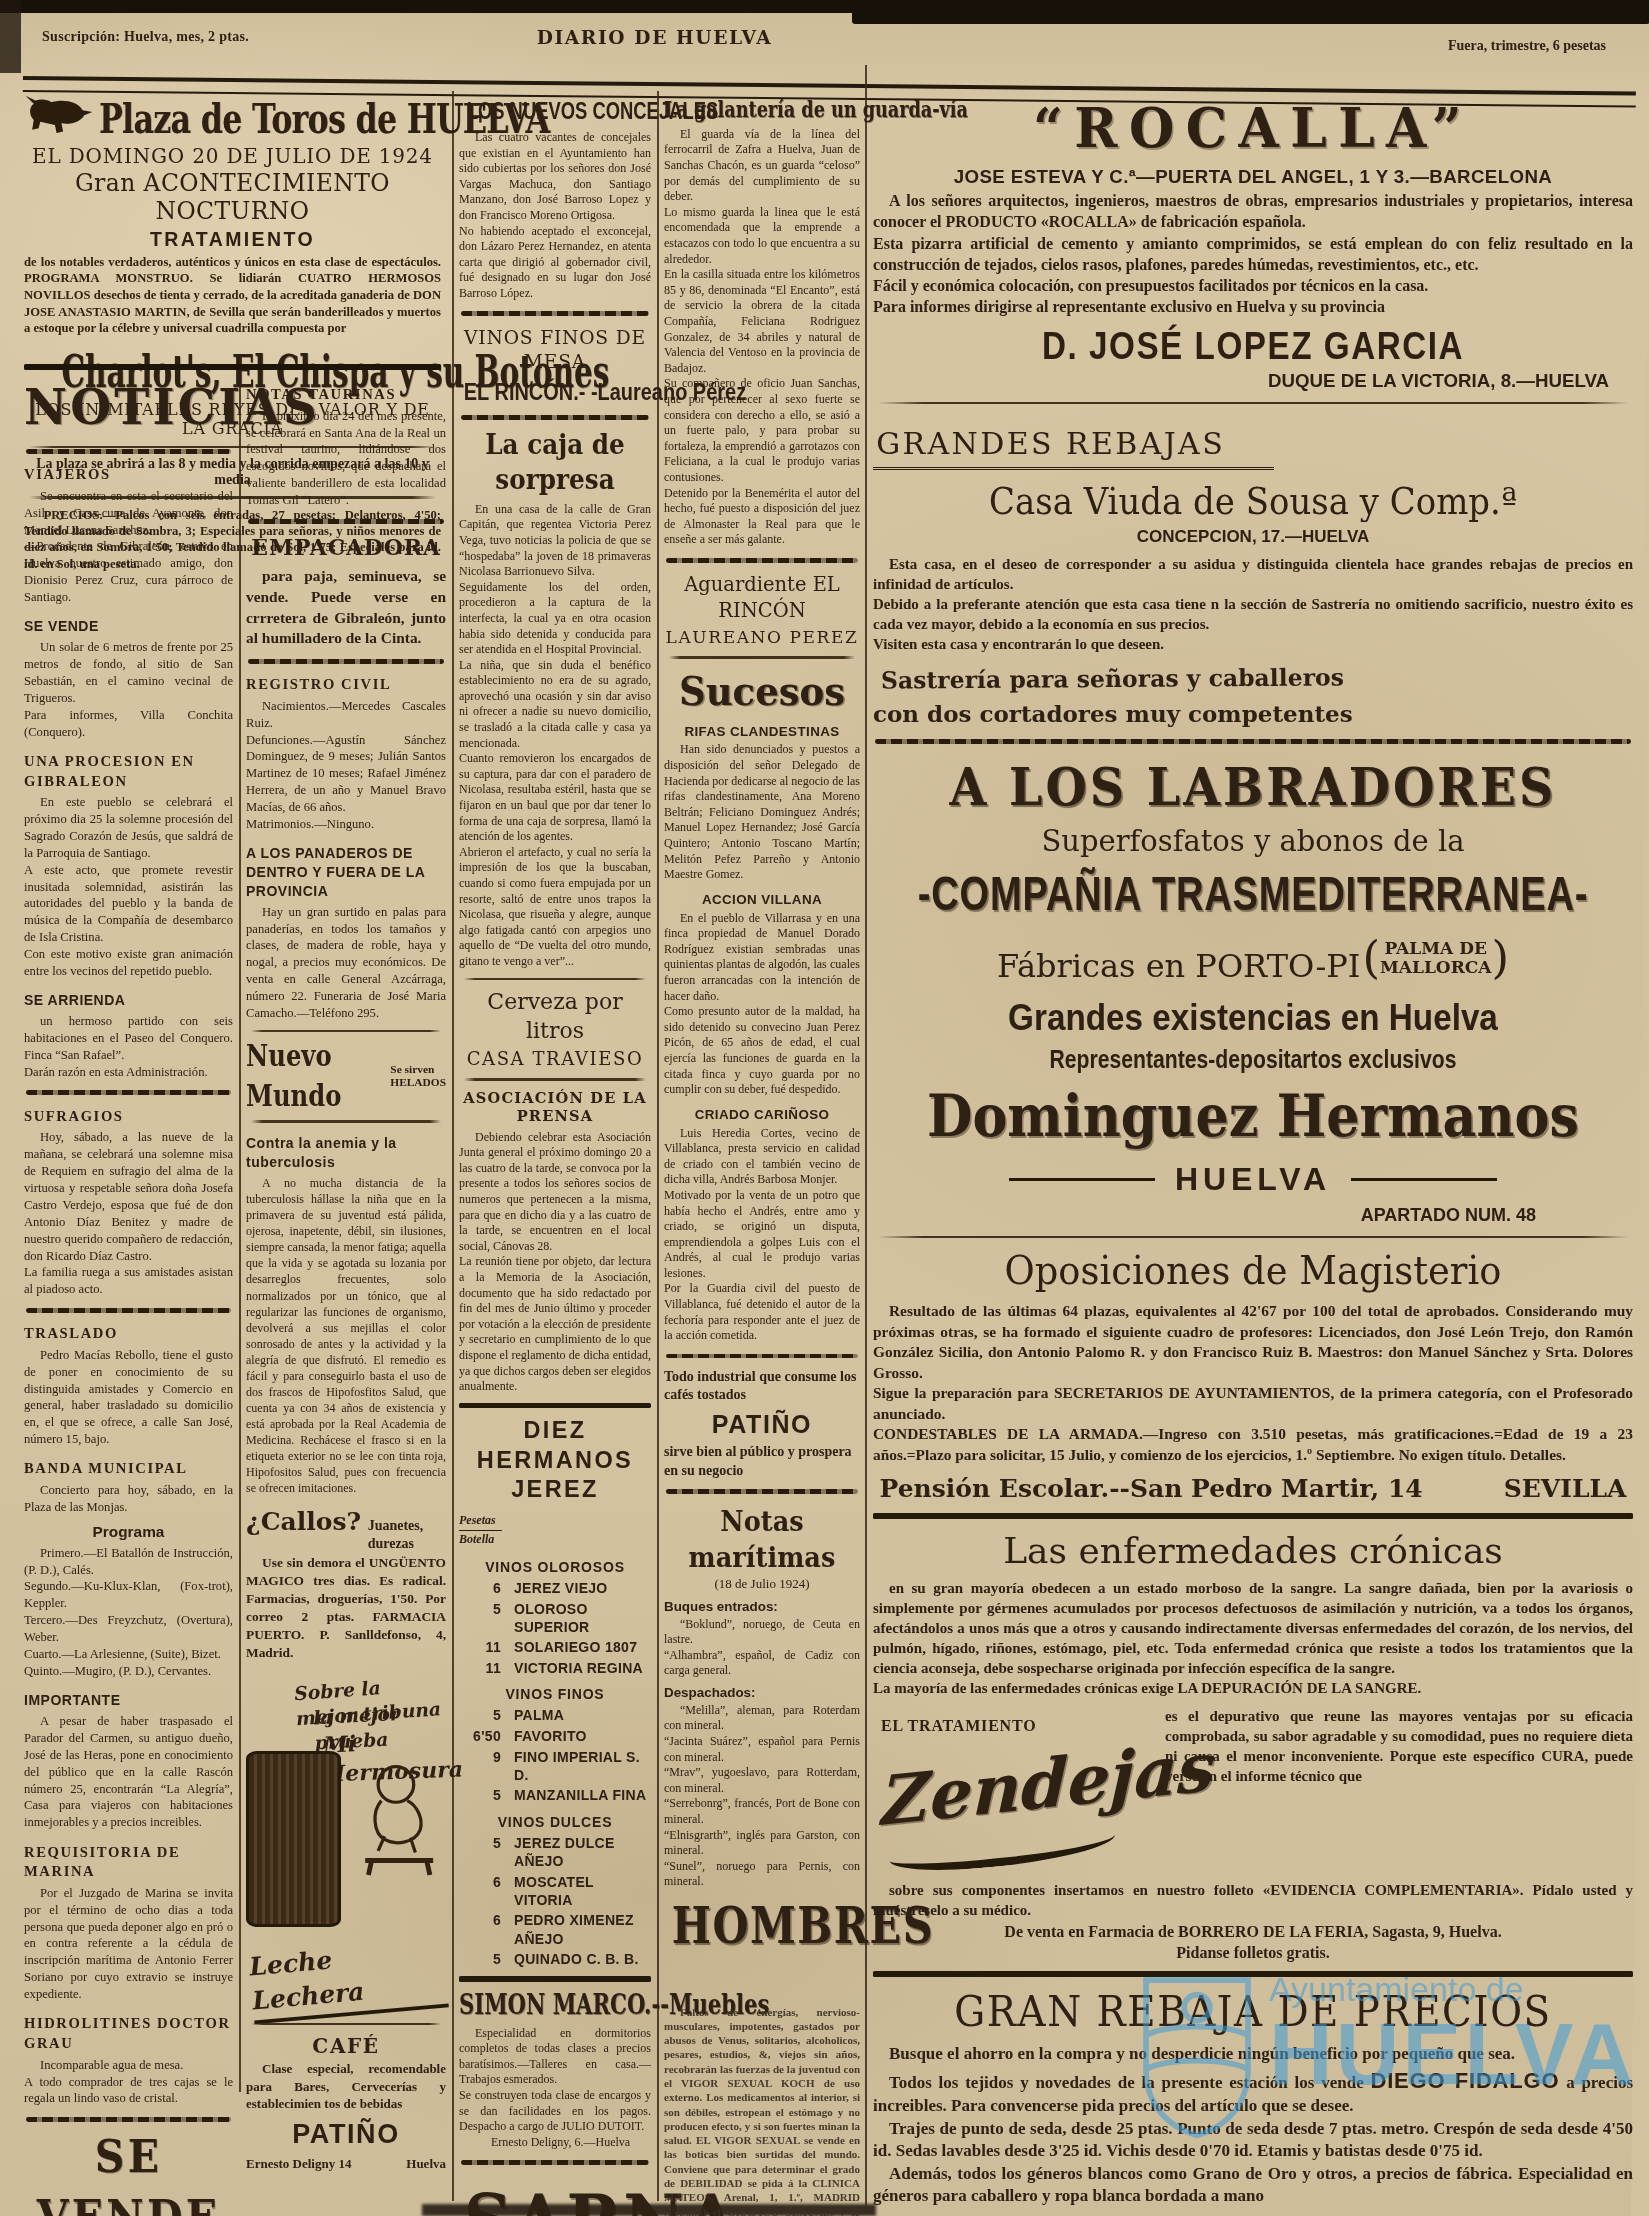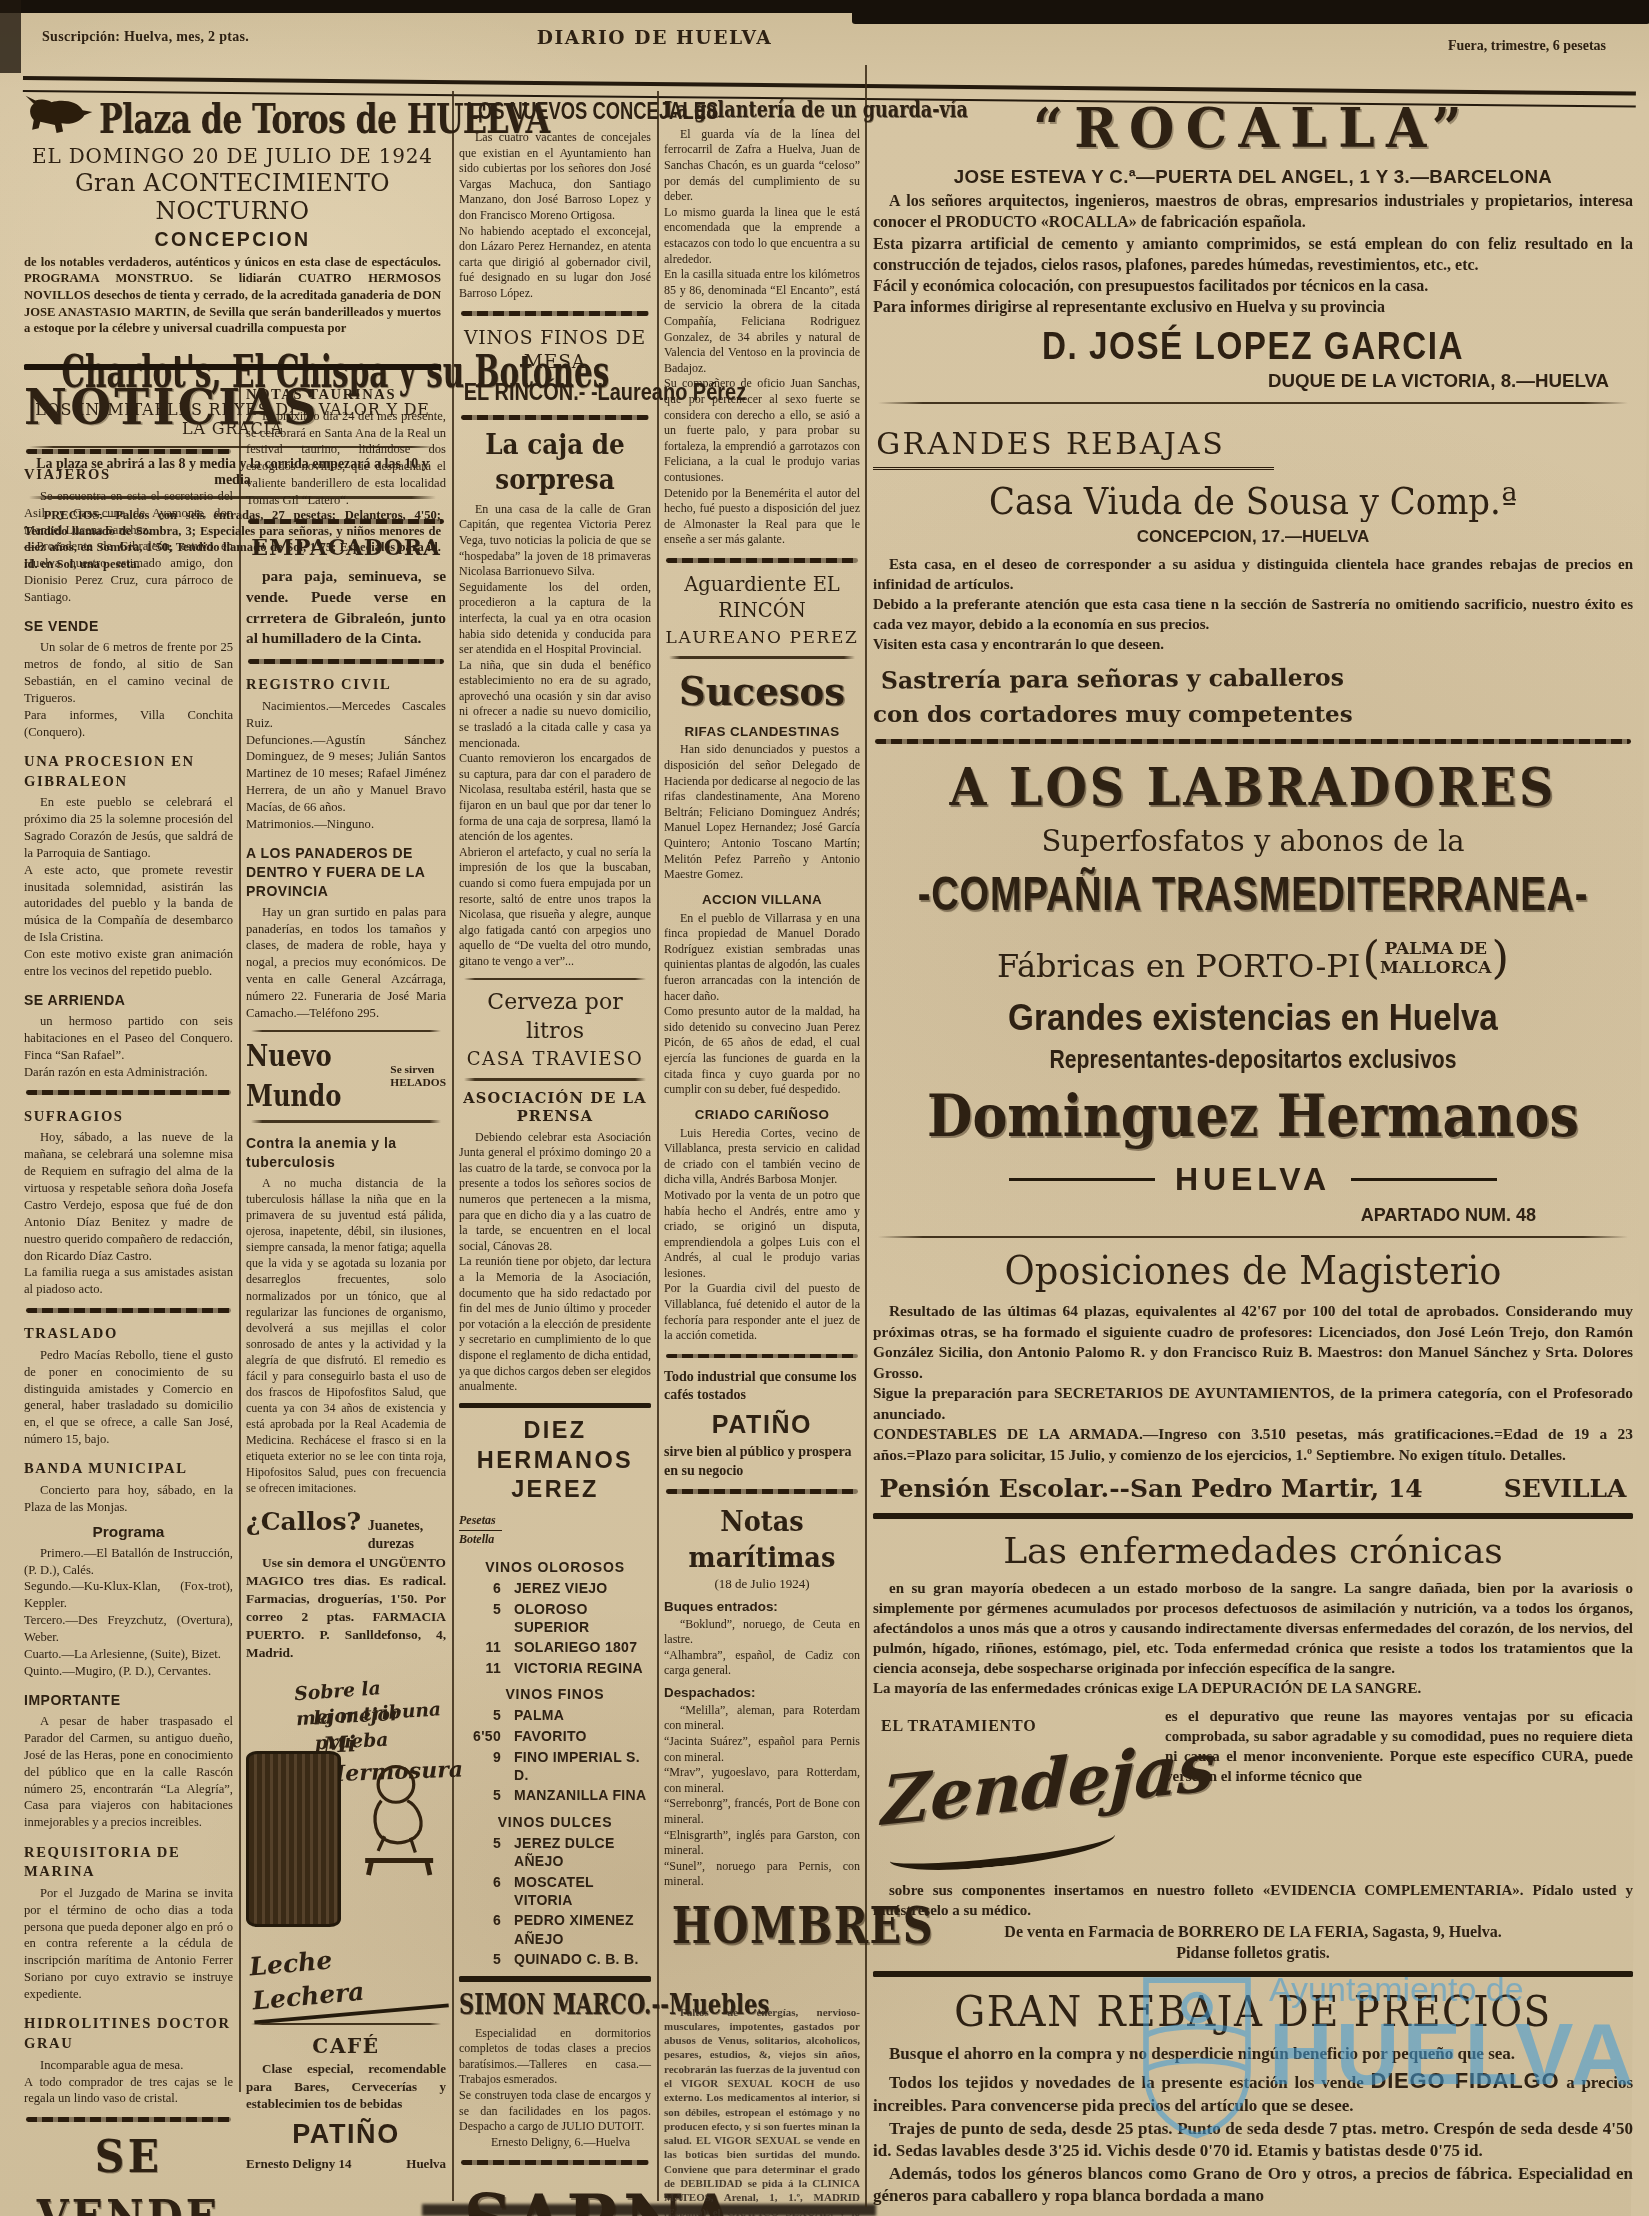--- a/index.html
+++ b/index.html
@@ -192,21 +192,21 @@
   <div class="pz-titlerow">
     <span>
       <svg width="70" height="44" viewBox="0 0 86 54">
           <path d="M14 8 L2 2 L12 12 C6 16 6 26 12 32 L10 44 L18 42 L20 34 L38 38 L40 48 L48 46 L46 36 C58 38 70 34 74 26 L84 22 L72 20 C66 8 46 6 34 10 C28 6 20 6 14 8 Z" fill="#2b1d0c"></path>
         </svg>
     </span>
     <span class="pz-title">Plaza de Toros de HUELVA</span>
   </div>
   <div class="pz-date">EL DOMINGO 20 DE JULIO DE 1924</div>
   <div class="pz-event">Gran ACONTECIMIENTO NOCTURNO</div>
-  <div class="pz-reap">CONCEPCION</div>
+  <div class="pz-reap">TRATAMIENTO</div>
   <div class="pz-body body">de los notables verdaderos, auténticos y únicos en esta clase de espectáculos. PROGRAMA MONSTRUO. Se lidiarán CUATRO HERMOSOS NOVILLOS desechos de tienta y cerrado, de la acreditada ganaderia de DON JOSE ANASTASIO MARTIN, de Sevilla que serán banderilleados y muertos a estoque por la célebre y universal cuadrilla compuesta por</div>
   <div class="pz-stars">Charlot's, El Chispa y su Botones</div>
   <div class="pz-sub">LOS INIMITABLES REYES DEL VALOR Y DE LA GRACIA</div>
   <div class="sep"></div>
   <div class="pz-hours">La plaza se abrirá a las 8 y media y la corrida empezará a las 10 y media</div>
   <div class="sep"></div>
   <div class="pz-prices body">PRECIOS.—Palcos con seis entradas, 27 pesetas; Delanteros, 4'50; Tendido llamado de Sombra, 3; Especiales para señoras, y niños menores de diez años, en Sombra, 1'50; Tendido llamado de Sol, 1'75; Especiales para id. id. en Sol, una peseta.</div>
 </section>
 <div id="plazarule"></div>
 

